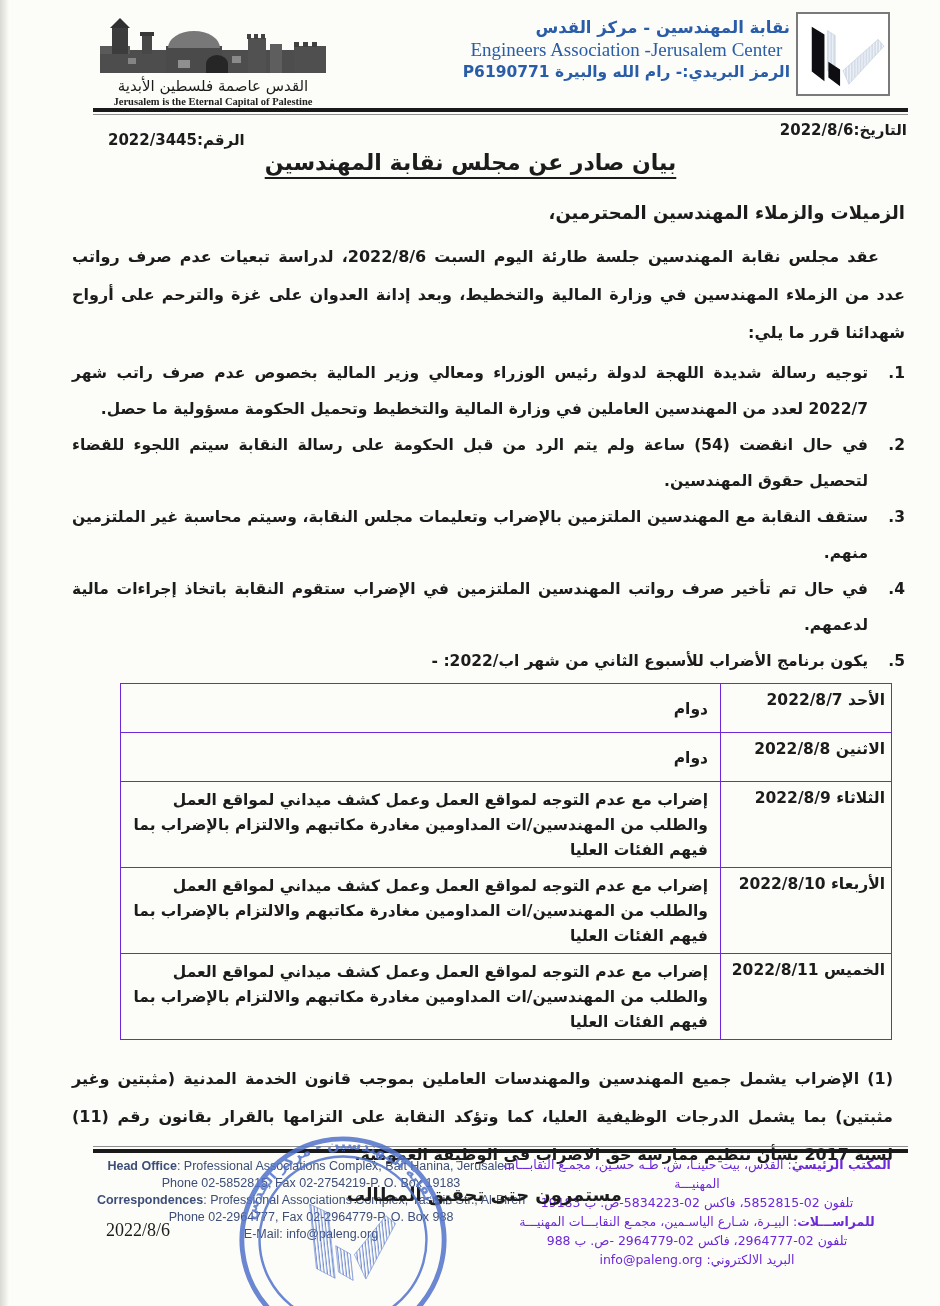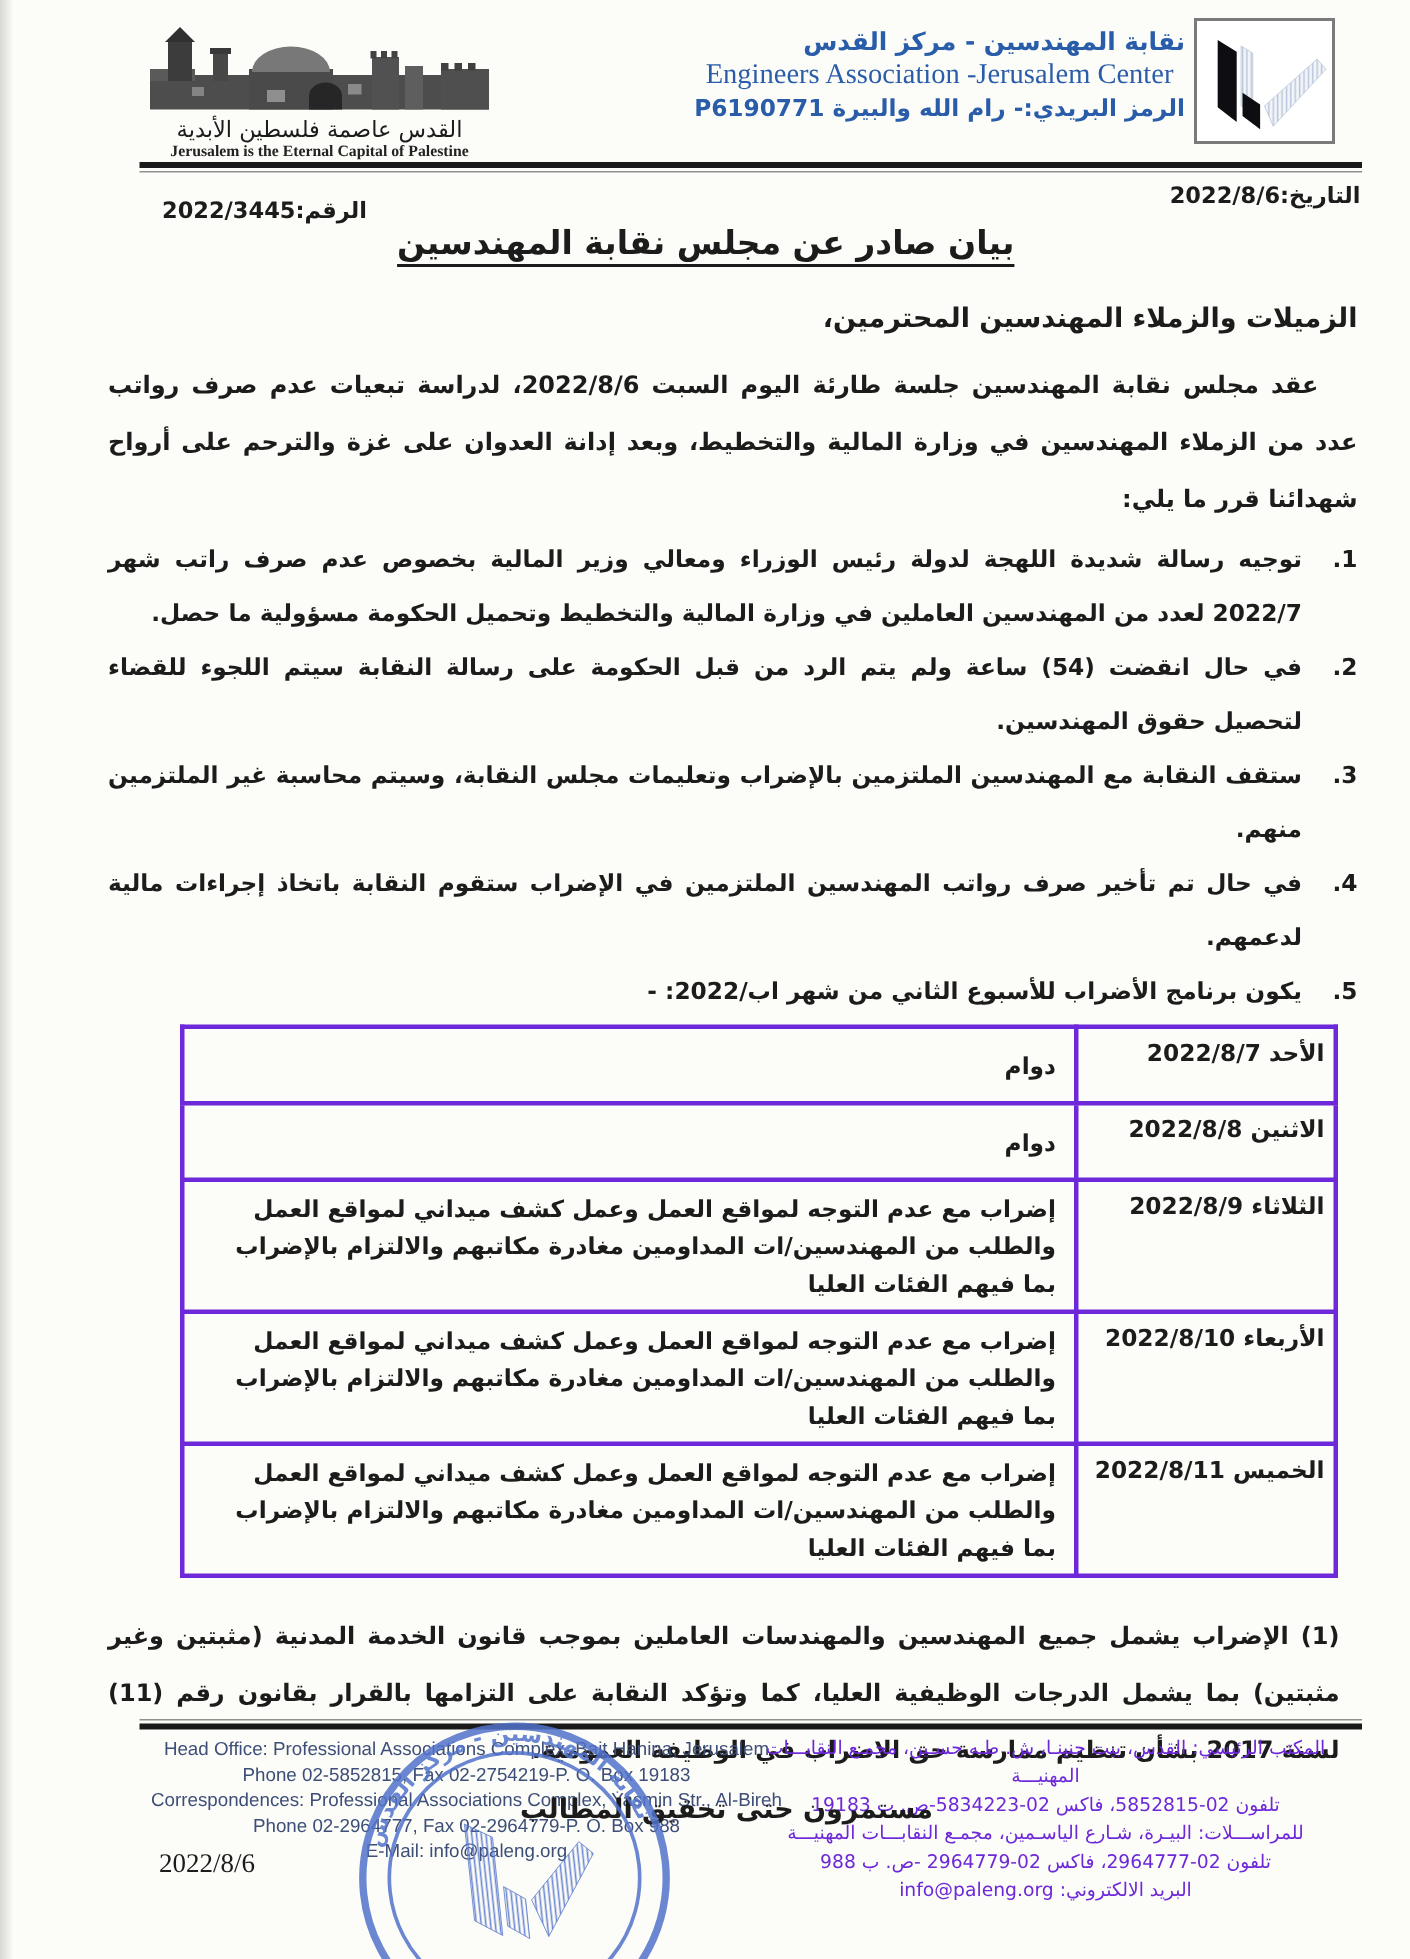--- a/index.html
+++ b/index.html
@@ -32,42 +32,42 @@
     margin:0 0 27px 0;}
   .greeting{font-size:18px;font-weight:bold;text-align:right;margin:0 0 15px 0;}
   .intro{font-size:16px;font-weight:bold;line-height:38px;text-align:justify;text-indent:26px;margin:0 0 3px 0;}
   .decisions{margin:0 0 4px 0;}
   .decision{display:flex;gap:7px;font-size:15.5px;font-weight:bold;line-height:36px;}
   .decision .num{flex:0 0 30px;text-align:right;}
   .decision .txt{flex:1;text-align:justify;}
   
   table.schedule{border-collapse:collapse;width:772px;margin-right:13px;margin-top:3px;
     font-size:15.5px;font-weight:bold;}
-  table.schedule td{border:3px solid #6d28d9;}
+  table.schedule td{border:1px solid #6d28d9;}
   td.day{width:160px;text-align:right;vertical-align:top;padding:7px 6px 4px 4px;white-space:nowrap;}
   td.act{text-align:right;padding:6px 12px 4px 8px;line-height:25px;}
   tr.short td{height:37px;}
   tr.tall td{height:57px;}
   
   .note{font-size:16px;font-weight:bold;line-height:38px;text-align:justify;margin:20px 12px 0 0;}
   .closing-area{position:relative;height:150px;direction:rtl;}
   .closing{position:absolute;right:283px;top:10px;font-size:18px;font-weight:bold;z-index:1;}
   .sig-date{position:absolute;left:34px;top:46px;font-family:"Liberation Serif",serif;
     font-size:18px;font-weight:normal;direction:ltr;z-index:1;}
   .stamp{position:absolute;left:163px;top:-42px;width:216px;height:216px;
     transform:rotate(-6deg);opacity:.85;z-index:2;}
   
   .footer-rule{position:absolute;left:93px;right:32px;top:1146px;}
   .frule-thin{height:1px;background:#8f8f8f;}
   .frule-thick{height:3.5px;background:#1a1a1a;margin-top:2px;}
   .footer-en{position:absolute;left:85px;top:1158px;width:452px;text-align:center;
     font-family:"Liberation Sans",sans-serif;font-size:12.5px;color:#3d4e78;line-height:17px;}
   .footer-ar{position:absolute;right:33px;top:1155px;width:420px;text-align:center;direction:rtl;
     font-size:12.5px;color:#6d28d9;line-height:19px;}
-  .flabel{font-weight:normal;}
+  .flabel{font-weight:bold;}
 </style>
 </head>
 <body>
 
 <div class="page">
   <div class="scan-edge"></div>
 
   <div class="skyline-block">
     <svg width="230" height="60" viewBox="0 0 230 60">
       <rect x="2" y="34" width="226" height="23" fill="#4d4d4d"></rect>

